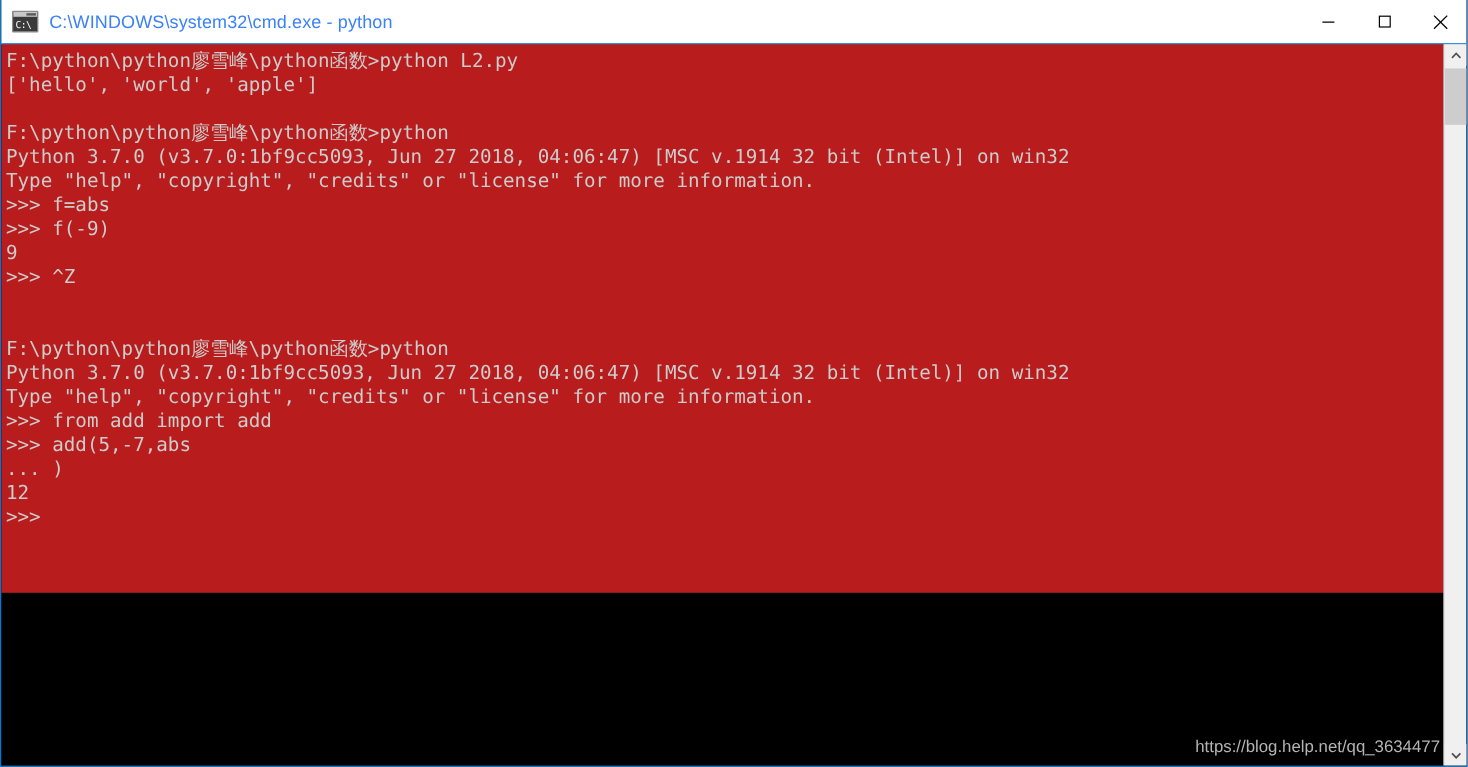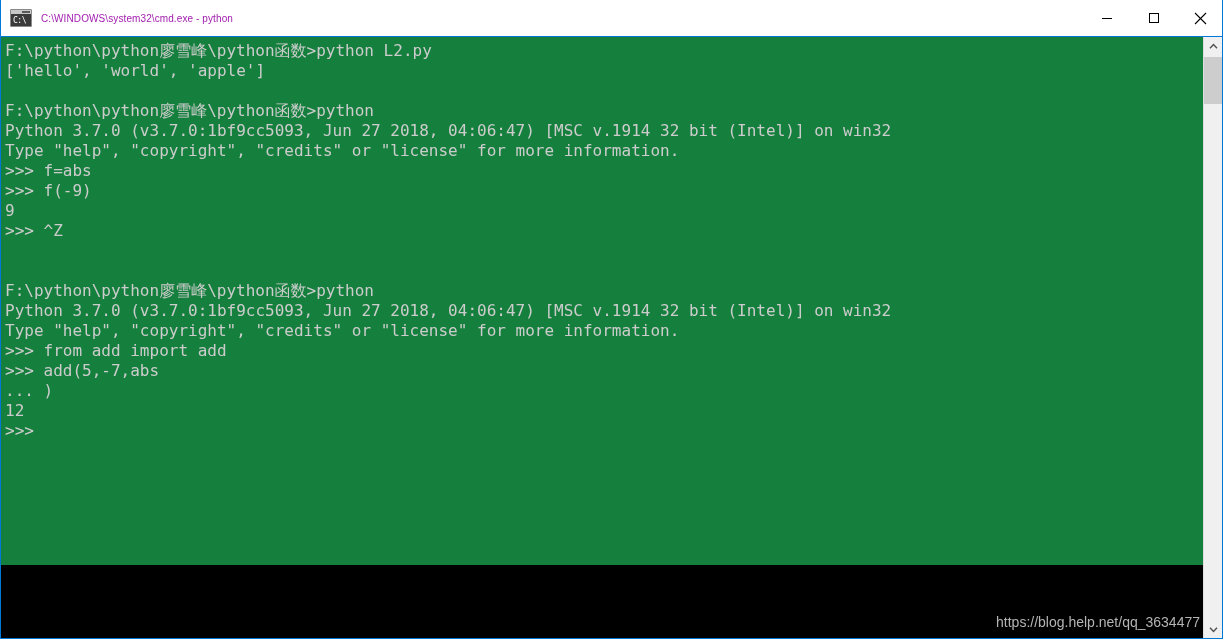--- a/index.html
+++ b/index.html
@@ -63,22 +63,22 @@
     bottom: 1px; left: 2px;
     color: #ffffff;
     font-family: "DejaVu Sans Mono", monospace;
     font-size: 8px;
     line-height: 9px;
     letter-spacing: -0.5px;
     white-space: nowrap;
   }
 
   #title-text {
-    font-size: 10px;
-    color: #a21caf;
+    font-size: 15px;
+    color: #3b82f6;
     white-space: nowrap;
     letter-spacing: 0.1px;
   }
 
   #window-controls {
     position: absolute;
     top: 0;
     right: 0;
     height: 36px;
     display: flex;
@@ -94,22 +94,22 @@
     cursor: default;
   }
   .win-btn svg { display: block; }
 
   
   #console {
     position: absolute;
     top: 37px;
     left: 0;
     width: 1202px;
-    height: 528px;
-    background: #15803d;
+    height: 457px;
+    background: #b91c1c;
     overflow: hidden;
     padding: 4px 0 0 4px;
   }
 
   #console-text {
     color: #cccccc;
     font-family: "DejaVu Sans Mono", monospace;
     font-size: 16px;
     line-height: 20px;
     white-space: pre;

